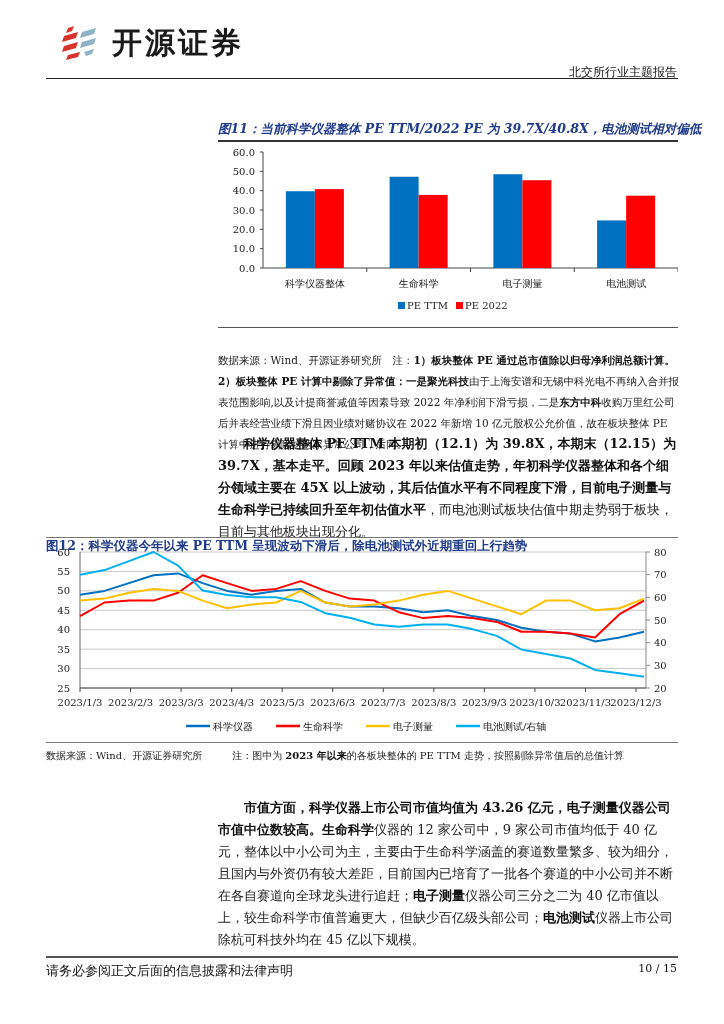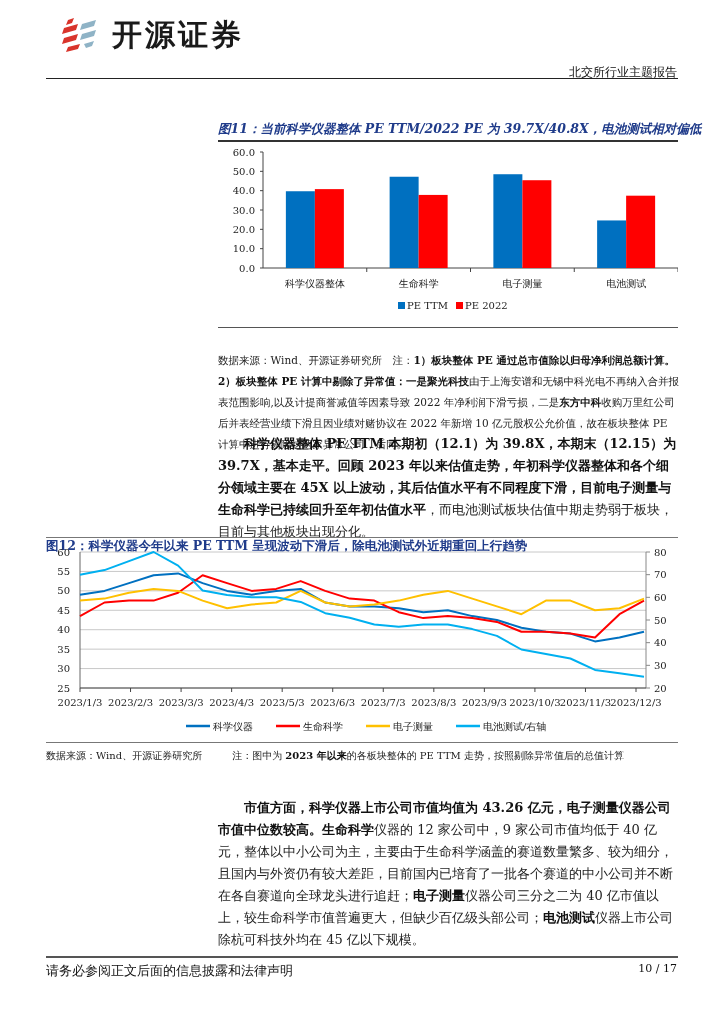--- a/index.html
+++ b/index.html
@@ -1,18 +1,18 @@
 <!DOCTYPE html>
 <html><head>
 <meta charset="utf-8">
 <style>
   *{margin:0;padding:0;box-sizing:border-box;}
   body{width:724px;height:1024px;background:#fff;position:relative;font-family:"DejaVu Serif","Liberation Serif",serif;color:#111;overflow:hidden;}
   .abs{position:absolute;}
-  .logo{left:60px;top:14px;display:flex;align-items:center;gap:10px;}
+  .logo{left:60px;top:22px;display:flex;align-items:center;gap:10px;}
   .logo-text{font-family:"DejaVu Sans","Liberation Sans",sans-serif;font-weight:bold;font-size:30px;letter-spacing:3px;color:#1a1a1a;}
   .hdr-line{left:46px;top:78px;width:632px;height:1px;background:#222;}
   .report-type{right:47px;top:64px;font-size:12px;font-weight:normal;}
   .fig-title{font-size:12.5px;font-weight:bold;color:#1f3b8a;}
   .fig-line{height:1.5px;background:#333;}
   .note{font-size:10.5px;line-height:21px;color:#222;}
   .note b{color:#111;}
   .body-text{font-size:13px;line-height:22px;text-indent:2em;color:#222;}
   .body-text b{color:#111;}
   .footer-line{left:46px;top:956px;width:632px;height:1.5px;background:#555;}
@@ -168,13 +168,13 @@
 <div class="abs note" style="left:46px;top:745px;width:640px;font-size:10px;">
   <span>数据来源：Wind、开源证券研究所</span><span style="display:inline-block;width:30px;"></span><span>注：图中为 </span><b>2023 年以来</b><span>的各板块整体的 PE TTM 走势，按照剔除异常值后的总值计算</span>
 </div>
 
 <div class="abs body-text" style="left:218px;top:797px;width:462px;">
   <b>市值方面，科学仪器上市公司市值均值为 43.26 亿元，电子测量仪器公司市值中位数较高。生命科学</b><span>仪器的 12 家公司中，9 家公司市值均低于 40 亿元，整体以中小公司为主，主要由于生命科学涵盖的赛道数量繁多、较为细分，且国内与外资仍有较大差距，目前国内已培育了一批各个赛道的中小公司并不断在各自赛道向全球龙头进行追赶；</span><b>电子测量</b><span>仪器公司三分之二为 40 亿市值以上，较生命科学市值普遍更大，但缺少百亿级头部公司；</span><b>电池测试</b><span>仪器上市公司除杭可科技外均在 45 亿以下规模。</span>
 </div>
 
 <div class="abs footer-line"></div>
 <div class="abs footer-left">请务必参阅正文后面的信息披露和法律声明</div>
-<div class="abs footer-right">10 / 17</div>
+<div class="abs footer-right">10 / 15</div>
 
 </body></html>

